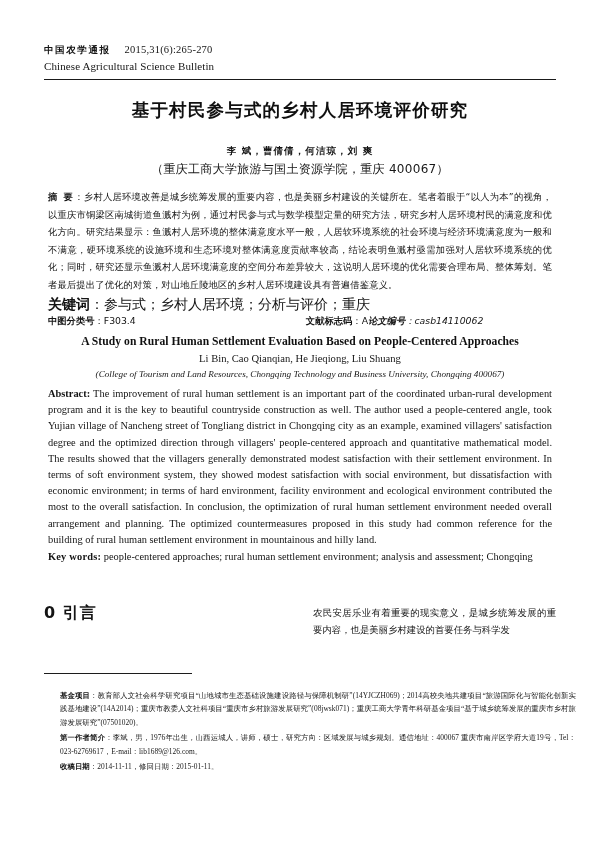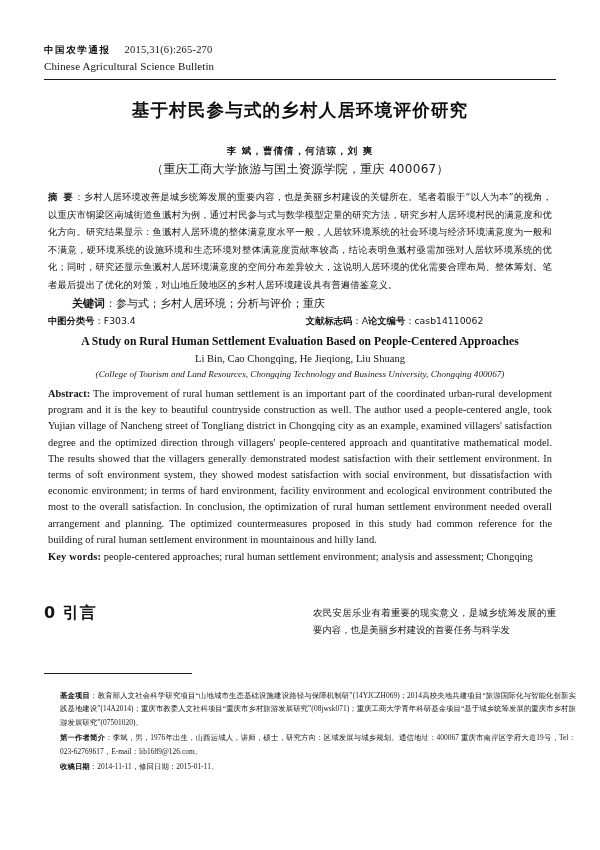--- a/index.html
+++ b/index.html
@@ -116,42 +116,41 @@
   .abs-cn .lbl {
     font-weight: 700;
     letter-spacing: 1.4px;
   }
   .kw-cn {
     position: absolute;
     left: 48px;
     top: 296px;
     width: 504px;
     font-family: "DejaVu Sans", sans-serif;
-    font-size: 11px;
+    font-size: 14px;
     line-height: 16px;
     color: #141414;
-    margin-left: 24px;
   }
   .kw-cn .lbl { font-weight: 700; }
 
   .codes-cn {
     position: absolute;
     left: 48px;
     top: 313px;
     width: 504px;
     font-family: "DejaVu Sans", sans-serif;
     font-size: 9.3px;
     line-height: 16px;
     color: #141414;
     display: flex;
   }
   .codes-cn .lbl { font-weight: 700; }
   .code-slot-1 { width: 170px; }
   .code-slot-2 { width: 150px; text-align: right; }
-  .code-slot-3 { flex: 1; }
+  .code-slot-3 { flex: 1; font-style: italic; }
 
   
   .title-en {
     position: absolute;
     left: 44px;
     top: 335px;
     width: 512px;
     text-align: center;
     font-family: "Liberation Serif", serif;
     font-weight: 700;
@@ -288,21 +287,21 @@
     </div>
     <div class="code-slot-2">
       <span class="lbl">文献标志码</span><span>：A</span>
     </div>
     <div class="code-slot-3">
       <span class="lbl">论文编号</span><span>：casb14110062</span>
     </div>
   </div>
 
   <div class="title-en">A Study on Rural Human Settlement Evaluation Based on People-Centered Approaches</div>
-  <div class="authors-en">Li Bin, Cao Chongqing, He Jieqiong, Liu Shuang</div>
+  <div class="authors-en">Li Bin, Cao Qianqian, He Jieqiong, Liu Shuang</div>
   <div class="affil-en">(College of Tourism and Land Resources, Chongqing Technology and Business University, Chongqing 400067)</div>
 
   <div class="abs-en">
     <span class="lbl">Abstract:</span><span> The improvement of rural human settlement is an important part of the coordinated urban-rural development program and it is the key to beautiful countryside construction as well. The author used a people-centered angle, took Yujian village of Nancheng street of Tongliang district in Chongqing city as an example, examined villagers' satisfaction degree and the optimized direction through villagers' people-centered approach and quantitative mathematical model. The results showed that the villagers generally demonstrated modest satisfaction with their settlement environment. In terms of soft environment system, they showed modest satisfaction with social environment, but dissatisfaction with economic environment; in terms of hard environment, facility environment and ecological environment contributed the most to the overall satisfaction. In conclusion, the optimization of rural human settlement environment needed overall arrangement and planning. The optimized countermeasures proposed in this study had common reference for the building of rural human settlement environment in mountainous and hilly land.</span>
   </div>
 
   <div class="kw-en">
     <span class="lbl">Key words:</span><span> people-centered approaches; rural human settlement environment; analysis and assessment; Chongqing</span>
   </div>
 

